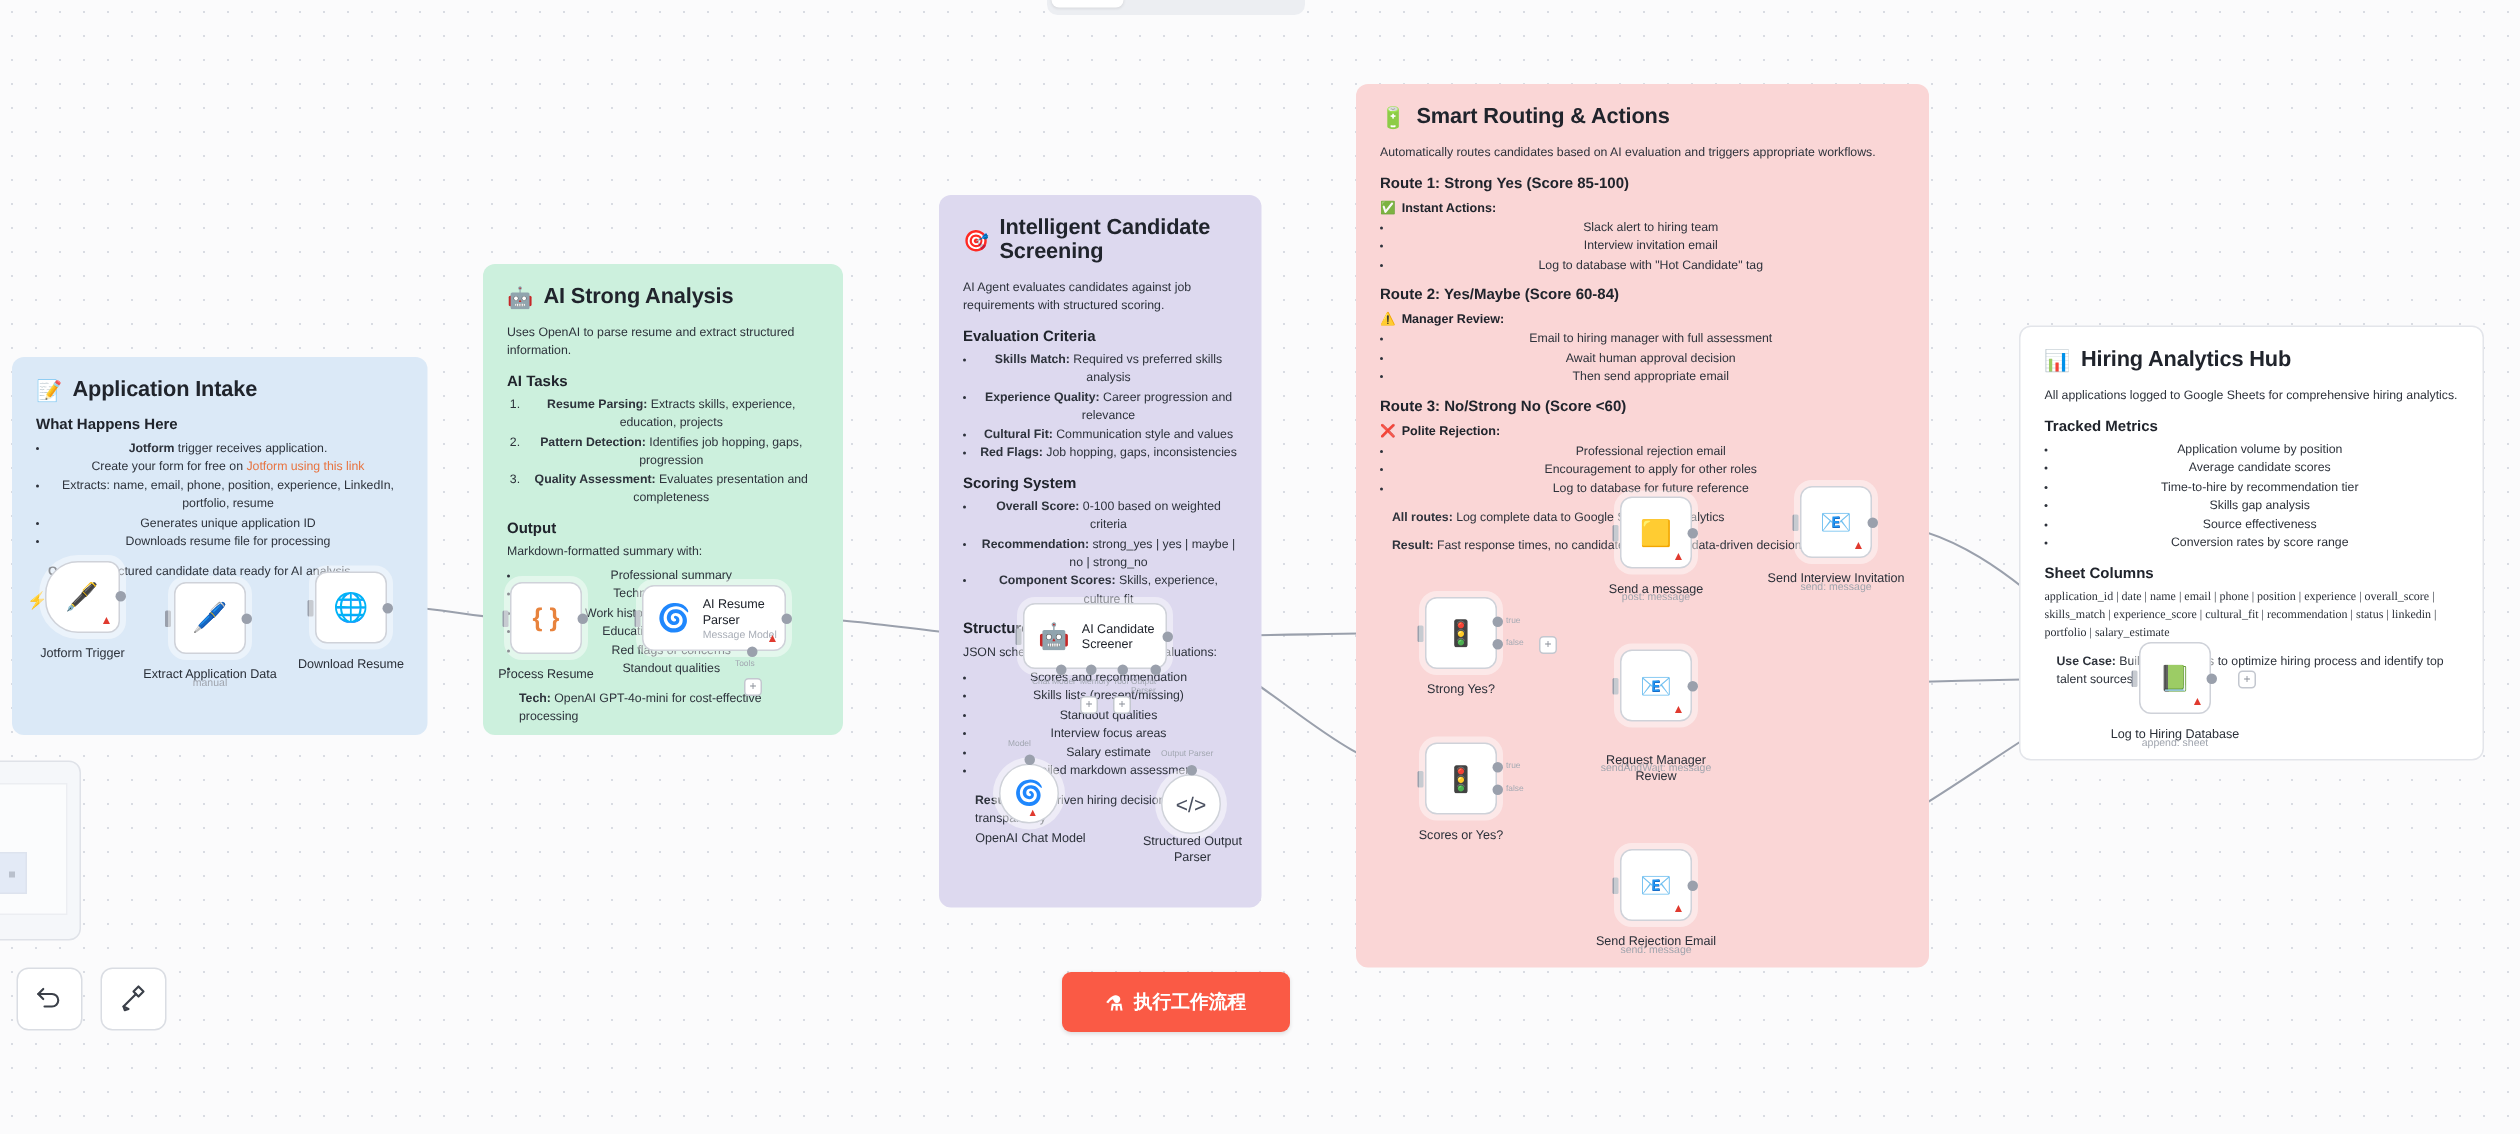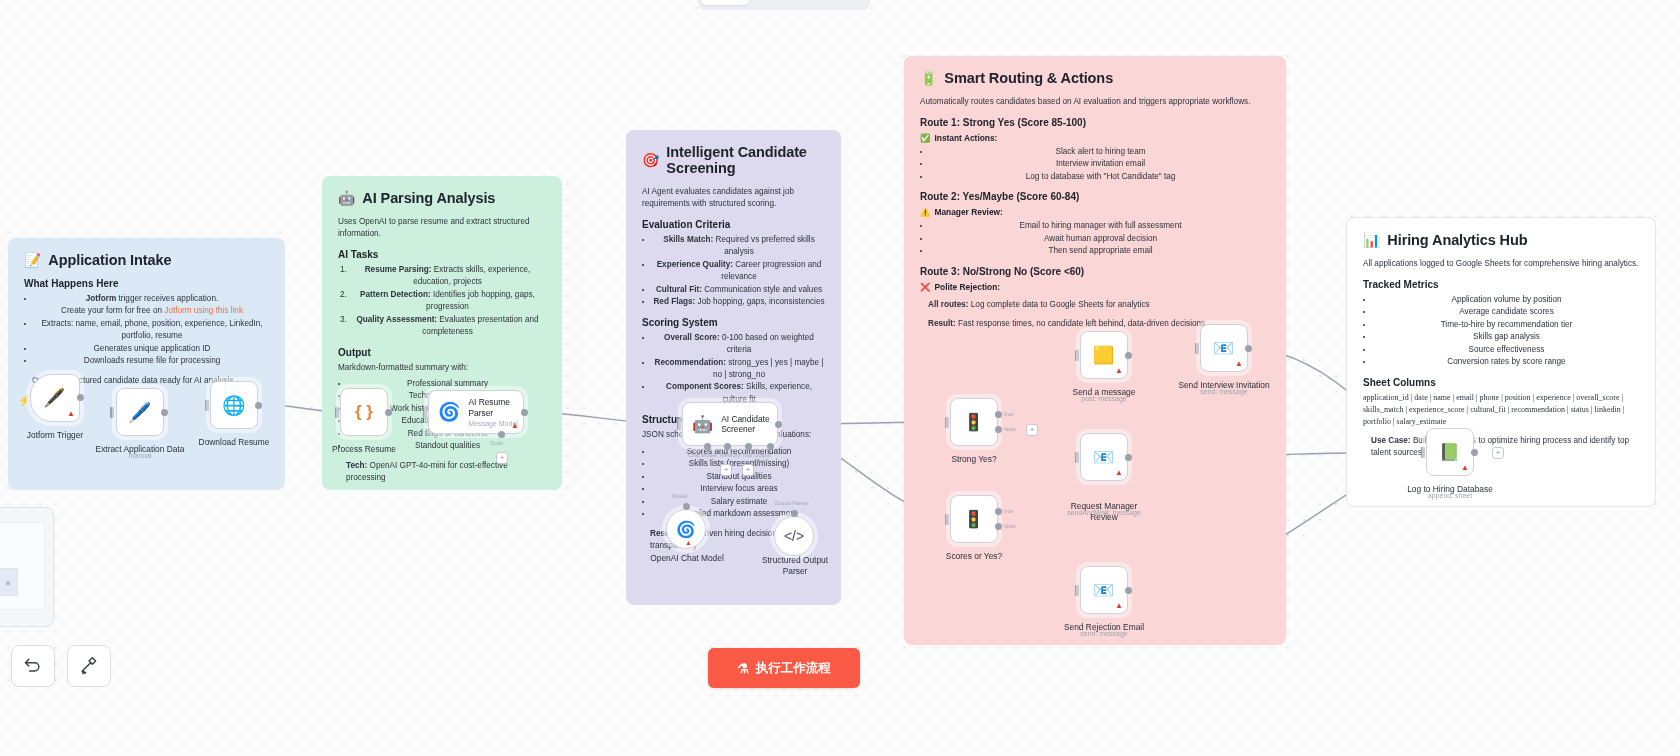--- a/index.html
+++ b/index.html
@@ -202,21 +202,21 @@
       <li>Downloads resume file for processing</li>
     </ul>
     <div class="note">
       <b>Output:</b><span> Structured candidate data ready for AI analysis</span>
     </div>
   </div>
 
   <div class="panel" id="p-resume">
     <h2>
       <span class="emoji">🤖</span>
-      <span>AI Parsing Analysis</span>
+      <span>AI Strong Analysis</span>
     </h2>
     <p class="lead">Uses OpenAI to parse resume and extract structured information.</p>
     <h3>AI Tasks</h3>
     <ol>
       <li><b>Resume Parsing:</b><span> Extracts skills, experience, education, projects</span></li>
       <li><b>Pattern Detection:</b><span> Identifies job hopping, gaps, progression</span></li>
       <li><b>Quality Assessment:</b><span> Evaluates presentation and completeness</span></li>
     </ol>
     <h3>Output</h3>
     <div class="sub">Markdown-formatted summary with:</div>
@@ -294,20 +294,25 @@
       <li>Email to hiring manager with full assessment</li>
       <li>Await human approval decision</li>
       <li>Then send appropriate email</li>
     </ul>
 
     <h3>Route 3: No/Strong No (Score &lt;60)</h3>
     <div class="emojihead">
       <span>❌</span>
       <span>Polite Rejection:</span>
     </div>
+    <ul>
+      <li>Professional rejection email</li>
+      <li>Encouragement to apply for other roles</li>
+      <li>Log to database for future reference</li>
+    </ul>
 
     <div class="note">
       <b>All routes:</b><span> Log complete data to Google Sheets for analytics</span>
     </div>
     <div class="note">
       <b>Result:</b><span> Fast response times, no candidate left behind, data-driven decisions</span>
     </div>
   </div>
 
   <div class="panel" id="p-hiring">

